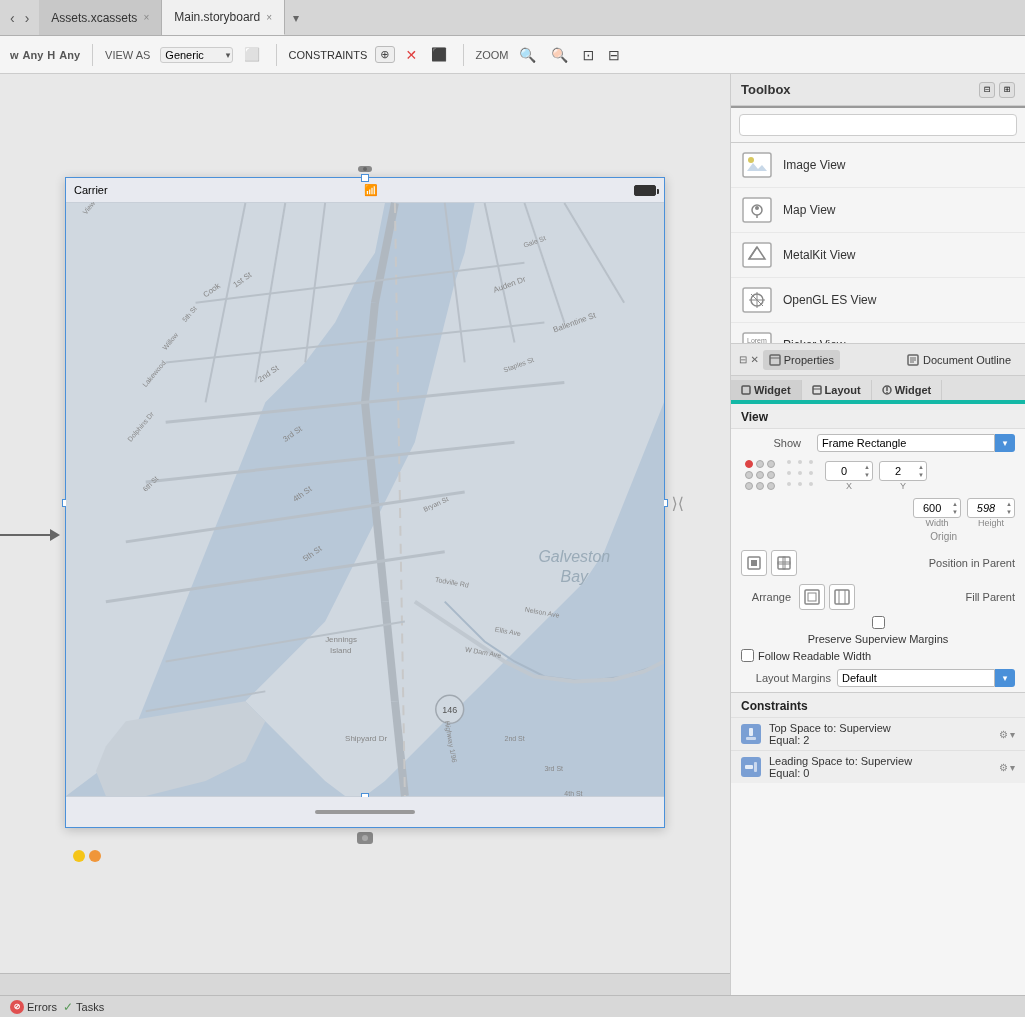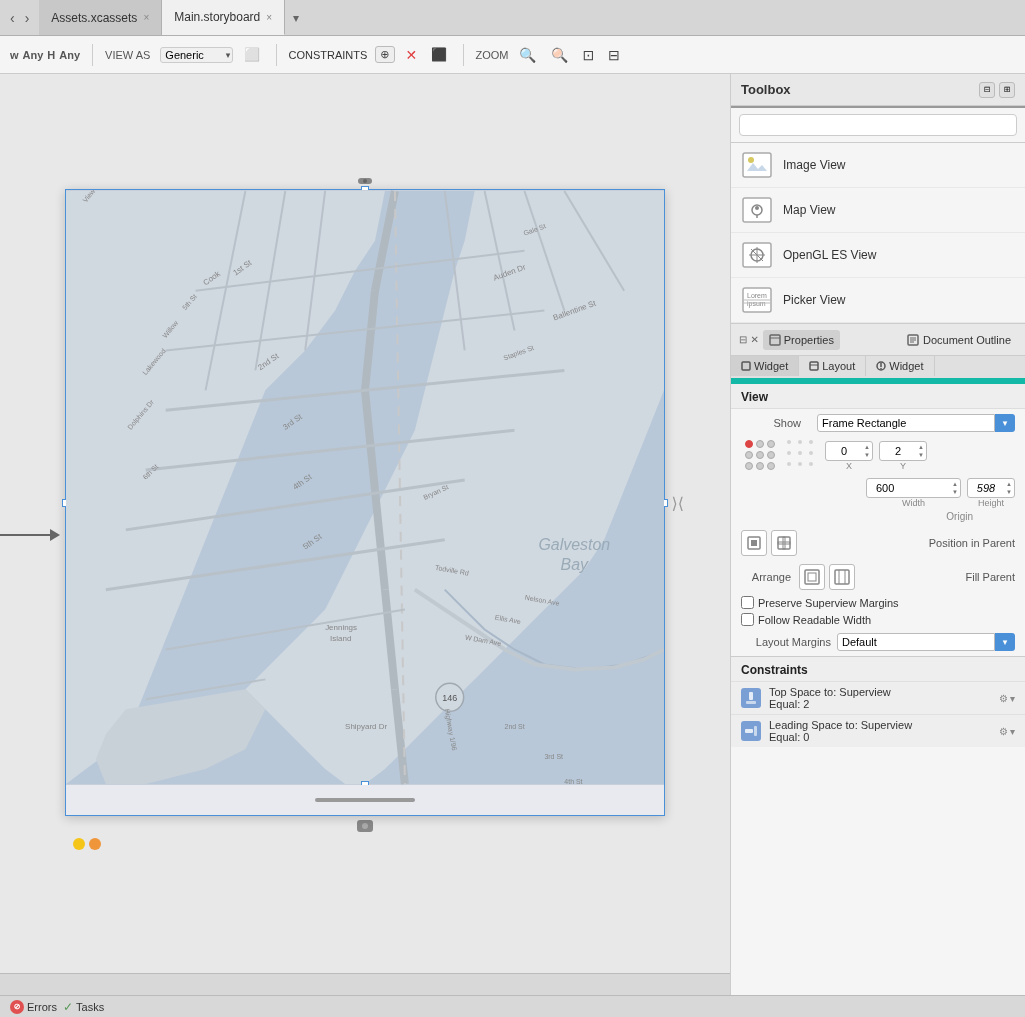--- a/index.html
+++ b/index.html
@@ -113,21 +113,21 @@
     .properties-panel { border-top: 1px solid #ccc; flex: 1; display: flex; flex-direction: column; overflow: hidden; }
     .properties-header { display: flex; align-items: center; justify-content: space-between; padding: 0 8px; height: 32px; background: #e8e8e8; border-bottom: 1px solid #ccc; }
     .properties-tabs-left { display: flex; align-items: center; gap: 4px; }
     .properties-tab { font-size: 11px; color: #333; cursor: pointer; padding: 4px 6px; border-radius: 3px; display: flex; align-items: center; gap: 3px; }
     .properties-tab.active { background: #d0d0d0; }
     .properties-close-btns { display: flex; gap: 3px; align-items: center; }
     .prop-close-btn { font-size: 10px; cursor: pointer; color: #666; }
 
     .doc-outline-tab { display: flex; align-items: center; gap: 4px; font-size: 11px; color: #333; cursor: pointer; padding: 4px 6px; }
 
-    .widget-layout-events { display: flex; align-items: flex-start; height: 28px; background: #e0e0e0; border-bottom: 6px solid #14b8a6; }
+    .widget-layout-events { display: flex; align-items: flex-end; height: 28px; background: #e0e0e0; border-bottom: 4px solid #14b8a6; font-weight: bold; }
     .wle-tab { font-size: 11px; color: #333; padding: 4px 10px; cursor: pointer; border-right: 1px solid #ccc; display: flex; align-items: center; gap: 3px; }
     .wle-tab.active { background: #d0d0d0; }
 
     .properties-content { overflow-y: auto; flex: 1; padding: 0; }
 
     
     .section-title { font-size: 12px; font-weight: 600; color: #222; padding: 6px 10px 4px; background: #eee; border-bottom: 1px solid #ddd; }
 
     .show-row { display: flex; align-items: center; padding: 4px 10px; gap: 6px; }
     .show-label { font-size: 11px; color: #555; min-width: 60px; text-align: right; }
@@ -223,20 +223,27 @@
         <div class="iphone-frame" style="border: 1.5px solid #4a90d9;">
 
           <div class="resize-handle-top"></div>
 
           <div class="resize-handle-left"></div>
 
           <div class="resize-handle-right"></div>
 
           <div class="expand-handle">⟩⟨</div>
 
+          <div class="iphone-status-bar">
+            <span>Carrier</span>
+            <span style="font-size:11px">📶</span>
+            <div class="status-battery">
+              <div class="battery-icon"></div>
+            </div>
+          </div>
 
           <div class="map-view">
             
             <div class="resize-handle-bottom" style="bottom: -4px;"></div>
             <svg class="map-svg" viewBox="0 0 600 595" xmlns="http://www.w3.org/2000/svg">
 
               <rect width="600" height="595" fill="#b8c8d8"></rect>
 
               <polygon points="0,0 320,0 310,50 290,80 270,120 240,160 200,200 180,250 160,300 140,350 120,400 100,450 80,500 60,550 0,595" fill="#d0d8e0"></polygon>
 
@@ -381,20 +388,30 @@
             <svg width="32" height="32" viewBox="0 0 32 32">
               <rect x="2" y="4" width="28" height="24" rx="2" fill="white" stroke="#aaa" stroke-width="1.5"></rect>
               <circle cx="16" cy="16" r="5" fill="none" stroke="#888" stroke-width="1.5"></circle>
               <circle cx="16" cy="14" r="2" fill="#888"></circle>
               <line x1="16" y1="21" x2="16" y2="24" stroke="#888" stroke-width="1.5"></line>
             </svg>
           </div>
           <span class="toolbox-item-label">Map View</span>
         </div>
 
+        <div class="toolbox-item">
+          <div class="toolbox-icon">
+            <svg width="32" height="32" viewBox="0 0 32 32">
+              <rect x="2" y="4" width="28" height="24" rx="2" fill="white" stroke="#aaa" stroke-width="1.5"></rect>
+              <polygon points="16,8 24,20 8,20" fill="none" stroke="#888" stroke-width="1.5"></polygon>
+              <line x1="8" y1="20" x2="16" y2="8" stroke="#888" stroke-width="1.5"></line>
+            </svg>
+          </div>
+          <span class="toolbox-item-label">MetalKit View</span>
+        </div>
 
         <div class="toolbox-item">
           <div class="toolbox-icon">
             <svg width="32" height="32" viewBox="0 0 32 32">
               <rect x="2" y="4" width="28" height="24" rx="2" fill="white" stroke="#aaa" stroke-width="1.5"></rect>
               <circle cx="16" cy="16" r="6" fill="none" stroke="#888" stroke-width="1.5"></circle>
               <line x1="16" y1="8" x2="16" y2="24" stroke="#888" stroke-width="1"></line>
               <line x1="8" y1="16" x2="24" y2="16" stroke="#888" stroke-width="1"></line>
               <line x1="10" y1="10" x2="22" y2="22" stroke="#888" stroke-width="1"></line>
             </svg>
@@ -532,21 +549,21 @@
               </div>
             </div>
             <span style="font-size:9px;color:#888;">Y</span>
           </div>
         </div>
 
         <div style="display:flex; align-items:center; padding: 3px 10px; gap:6px; justify-content:flex-end;">
           <div style="flex:1;"></div>
 
           <div style="display:flex; flex-direction:column; align-items:center;">
-            <div style="display:flex; align-items:center; border:1px solid #bbb; border-radius:3px; background:white; height:20px;gap:47px;">
+            <div style="display:flex; align-items:center; border:1px solid #bbb; border-radius:3px; background:white; height:20px;">
               <input type="text" value="600" style="width: 36px; border: none; outline: none; font-size: 11px; text-align: center; background: transparent;">
               <div style="display:flex;flex-direction:column;">
                 <span style="font-size:6px;cursor:pointer;line-height:1;padding:1px 2px;color:#777;">▲</span>
                 <span style="font-size:6px;cursor:pointer;line-height:1;padding:1px 2px;color:#777;">▼</span>
               </div>
             </div>
             <span style="font-size:9px;color:#888;">Width</span>
           </div>
 
           <div style="display:flex; flex-direction:column; align-items:center;">
@@ -555,21 +572,21 @@
               <div style="display:flex;flex-direction:column;">
                 <span style="font-size:6px;cursor:pointer;line-height:1;padding:1px 2px;color:#777;">▲</span>
                 <span style="font-size:6px;cursor:pointer;line-height:1;padding:1px 2px;color:#777;">▼</span>
               </div>
             </div>
             <span style="font-size:9px;color:#888;">Height</span>
           </div>
         </div>
 
         <div style="display:flex; justify-content:flex-end; padding:0 10px 4px;">
-          <span style="font-size:10px;color:#888; margin-right: 42px;">Origin</span>
+          <span style="font-size:10px;color:#888; margin-right: 58px;">Origin</span>
         </div>
 
         <div style="display:flex; align-items:center; padding:4px 10px; gap:8px;">
           <div style="display:flex; gap:4px;">
 
             <div style="width:26px;height:26px;border:1.5px solid #bbb;border-radius:3px;background:white;display:flex;align-items:center;justify-content:center;cursor:pointer;">
               <svg width="16" height="16" viewBox="0 0 16 16">
                 <rect x="2" y="2" width="12" height="12" rx="1" fill="none" stroke="#888" stroke-width="1.5"></rect>
                 <rect x="5" y="5" width="6" height="6" fill="#888"></rect>
               </svg>
@@ -601,21 +618,21 @@
                 <rect x="1" y="1" width="14" height="14" rx="1" fill="none" stroke="#888" stroke-width="1.5"></rect>
                 <line x1="5" y1="1" x2="5" y2="15" stroke="#888" stroke-width="1"></line>
                 <line x1="11" y1="1" x2="11" y2="15" stroke="#888" stroke-width="1"></line>
               </svg>
             </div>
           </div>
           <span style="flex:1;"></span>
           <span style="font-size:11px;color:#555;">Fill Parent</span>
         </div>
 
-        <div class="checkbox-row" style="padding:2px 10px;">
+        <div class="checkbox-row" style="padding:2px 10px;flex-direction:column;">
           <input type="checkbox" id="preserve-cb" style="">
           <label class="checkbox-label" for="preserve-cb">Preserve Superview Margins</label>
         </div>
         <div class="checkbox-row" style="padding:2px 10px;">
           <input type="checkbox" id="follow-cb" style="">
           <label class="checkbox-label" for="follow-cb">Follow Readable Width</label>
         </div>
 
         <div style="display:flex; align-items:center; padding:5px 10px; gap:6px;">
           <span style="font-size:11px;color:#555;min-width:90px;text-align:right;">Layout Margins</span>

